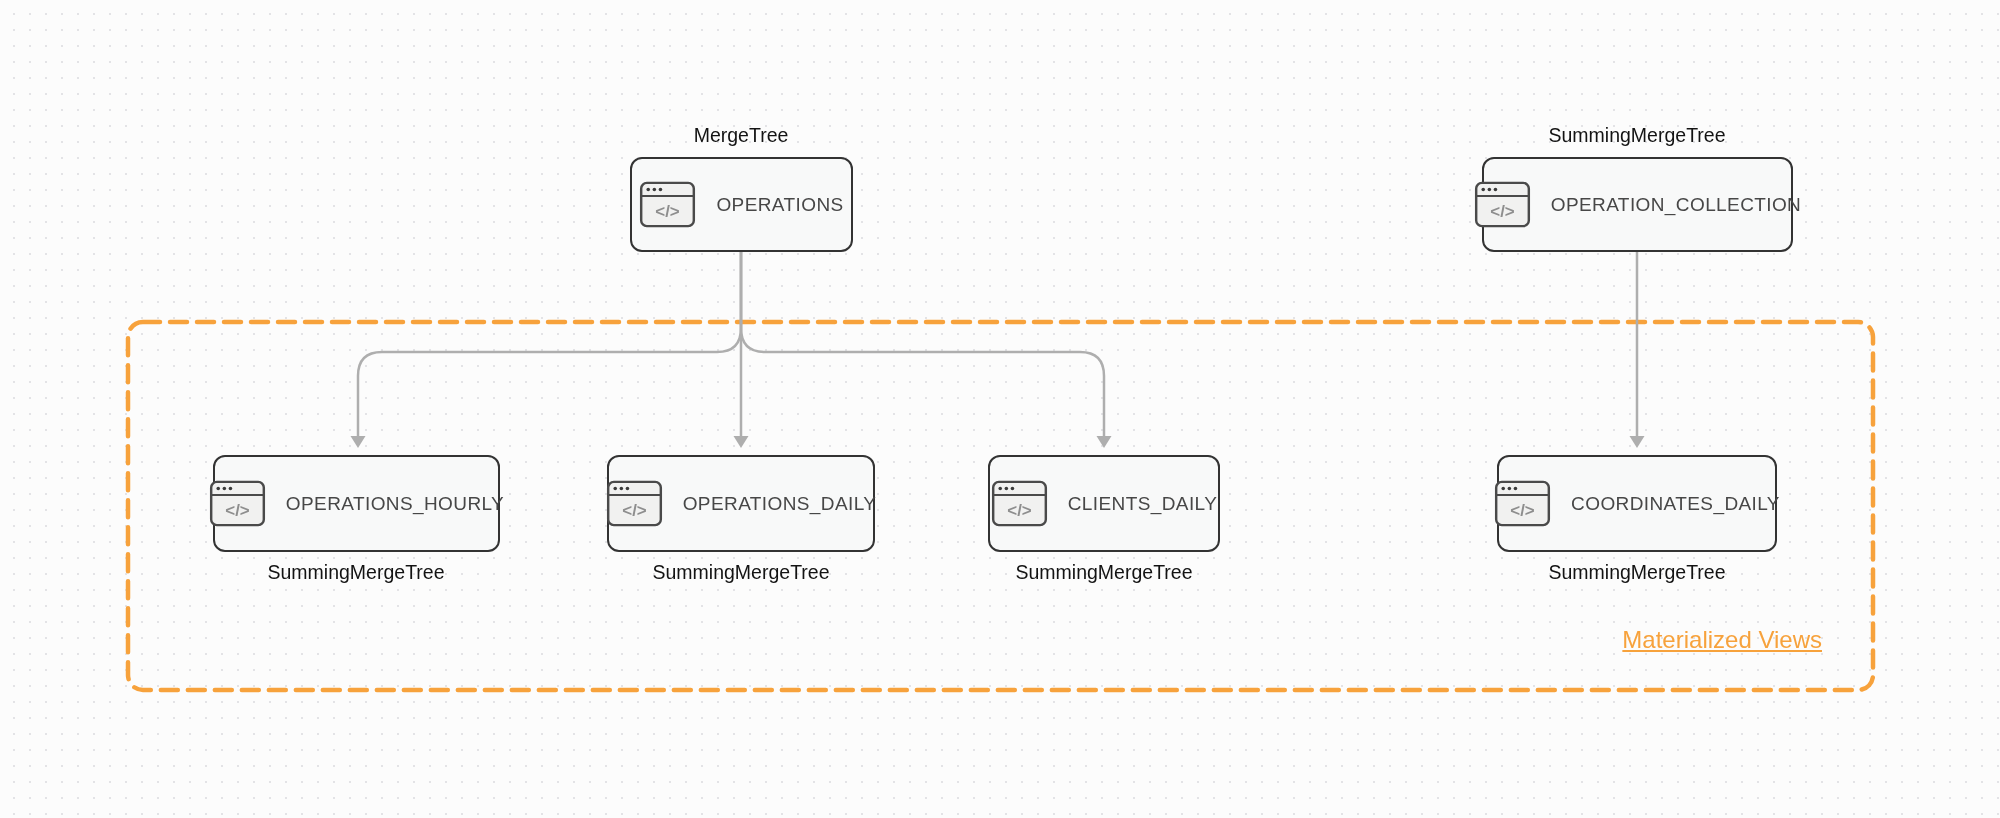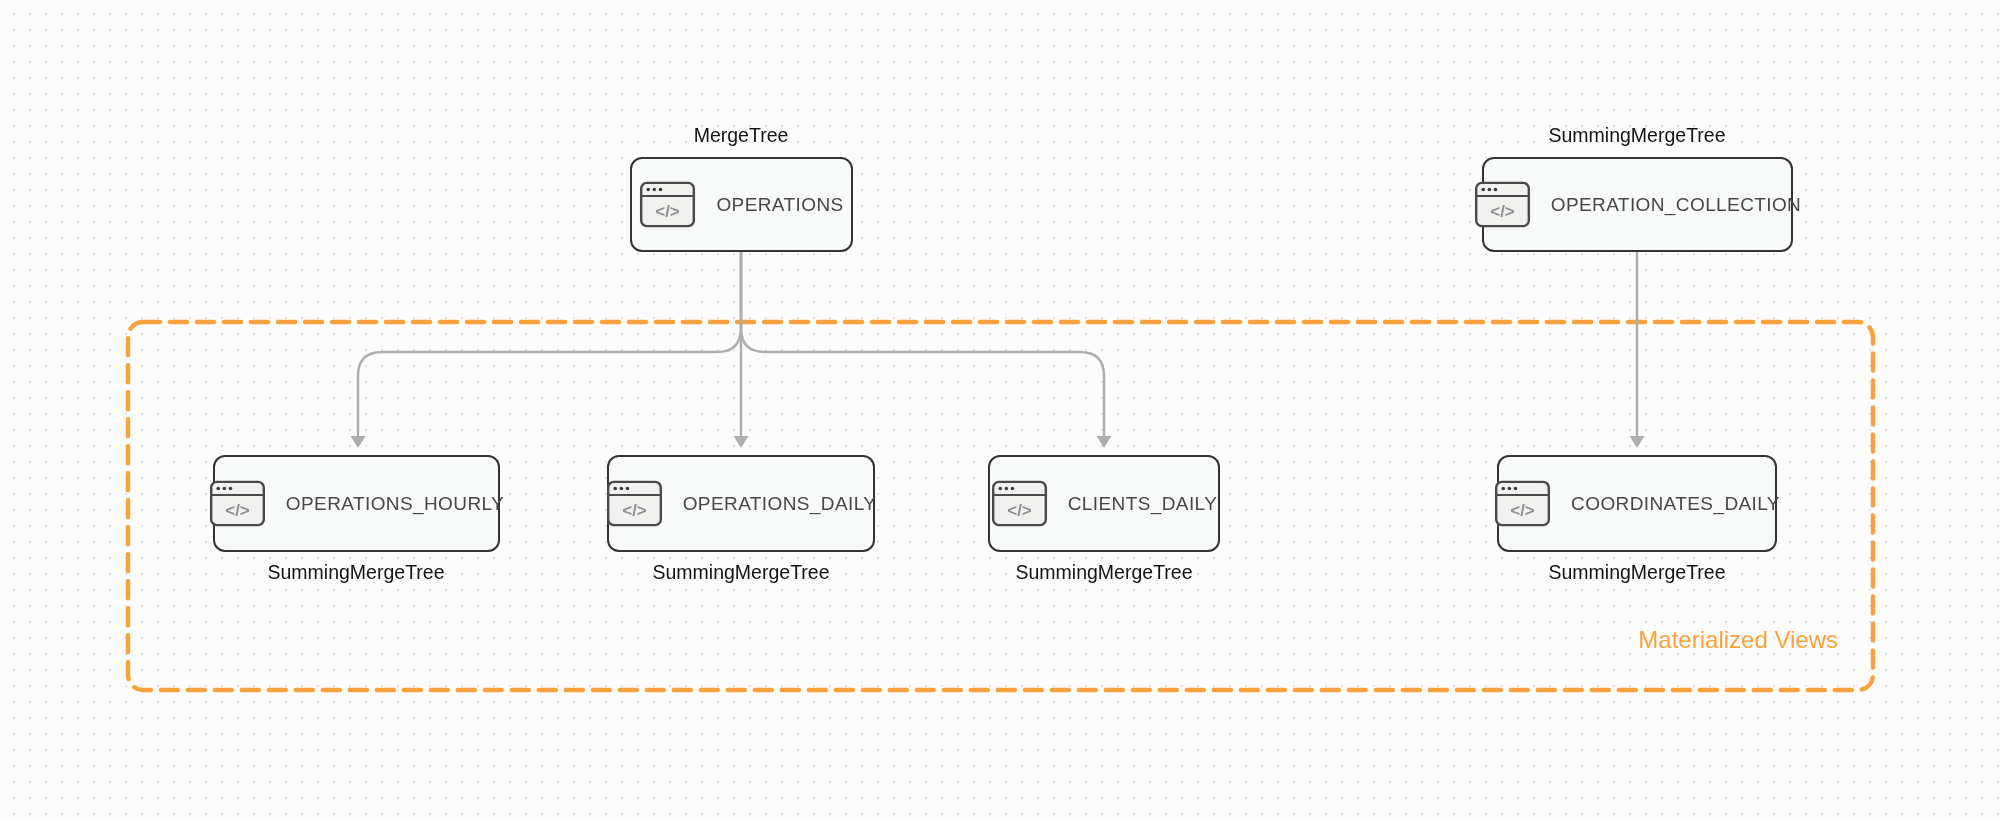--- a/index.html
+++ b/index.html
@@ -165,15 +165,15 @@
       <rect x="2" y="2" width="56" height="46" rx="6" fill="#f1f1f0" stroke="#4a4a4a" stroke-width="2.6"></rect>
       <line x1="2.5" y1="16" x2="57.5" y2="16" stroke="#4a4a4a" stroke-width="2.2"></line>
       <circle cx="9.5" cy="9" r="1.9" fill="#3a3a3a"></circle>
       <circle cx="16" cy="9" r="1.9" fill="#3a3a3a"></circle>
       <circle cx="22.5" cy="9" r="1.9" fill="#3a3a3a"></circle>
       <text x="30" y="38.5" text-anchor="middle" font-family="Liberation Sans, sans-serif" font-size="18" font-weight="bold" fill="#8e8e8e">&lt;/&gt;</text>
     </svg>
     <span class="node-title">COORDINATES_DAILY</span>
   </div>
 
-  <div class="group-label" style="right:162px; top:626px;">Materialized Views</div>
+  <div class="group-label" style="right:178px; top:626px;text-decoration:underline;">Materialized Views</div>
 
 </div>
 
 </body></html>

